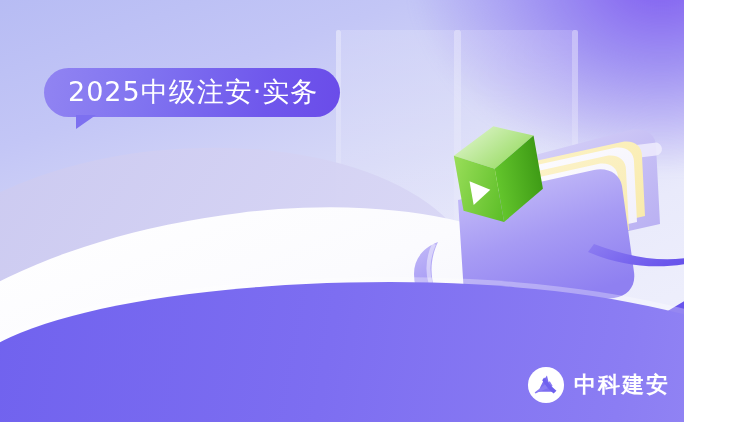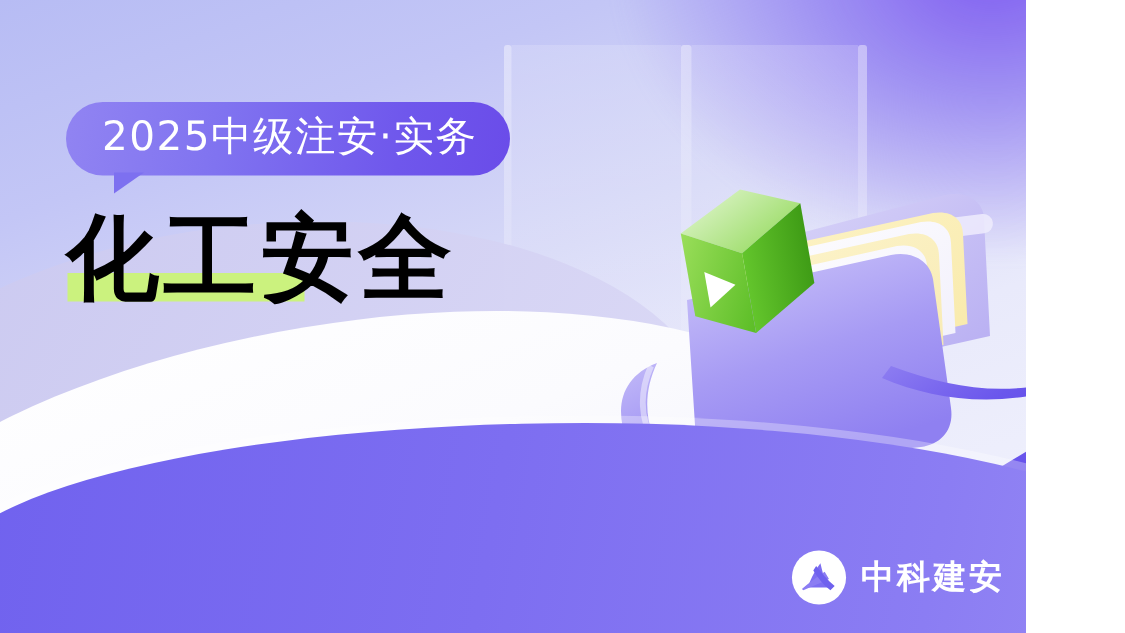--- a/index.html
+++ b/index.html
@@ -301,24 +301,20 @@
   <div class="bottom-band-rim"></div>
   <div class="bottom-band"></div>
 
   <div class="text-block">
 
     <div class="pill-wrap">
       <div class="pill-tail"></div>
       <span class="pill">2025中级注安·实务</span>
     </div>
 
-    <div class="title-line title-1">
-      <span class="hl-bar"></span>
-      <span class="title-text">化工安全</span>
-    </div>
 
 
   </div>
 
   <div class="logo">
     <svg class="logo-mark" viewBox="0 0 40 40" xmlns="http://www.w3.org/2000/svg" aria-hidden="true">
       <circle cx="20" cy="20" r="19" fill="#ffffff"></circle>
       <path d="M12 27 C15 19 18 14 21 10 C22 14 23 19 25 23 C26 25 27 26 29 27 Z" fill="#7d6ef1"></path>
       <path d="M8 28 C13 24 18 20 24 16 L27 21 C21 24 15 26 9 29 Z" fill="#8b7df3"></path>
       <path d="M18 12 C22 17 26 22 31 26 L28 29 C23 25 19 20 16 15 Z" fill="#6f61ee"></path>

